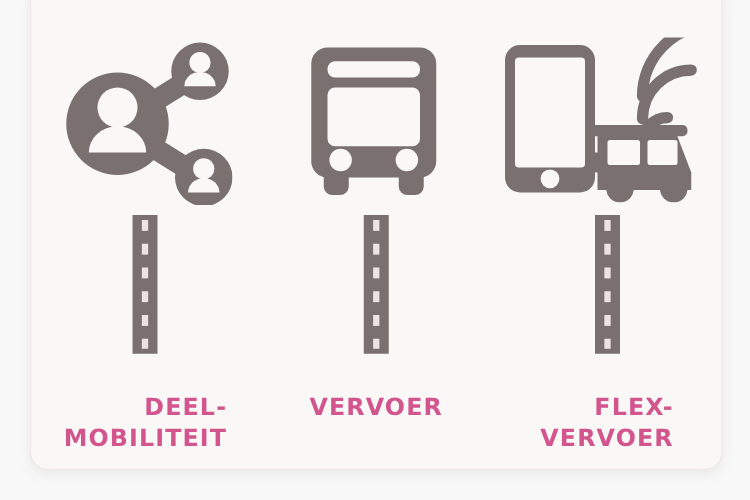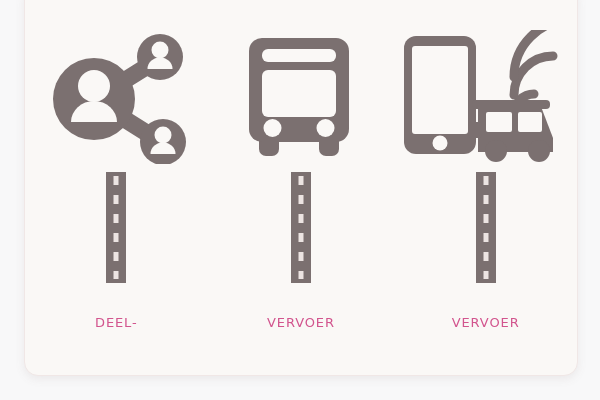--- a/index.html
+++ b/index.html
@@ -93,22 +93,22 @@
     background-size: 5px 19px;
     background-repeat: repeat-y;
   }
 
   
   .label {
     margin-top: 31px;
     text-align: right;
     color: #d2558e;
     font-family: "DejaVu Sans", sans-serif;
-    font-weight: normal;
-    font-size: 13px;
+    font-weight: bold;
+    font-size: 19px;
     letter-spacing: 0.9px;
     line-height: 1.32;
     white-space: nowrap;
   }
   .label .ln { display: block; }
 </style>
 </head>
 <body>
 
 <div id="stage">
@@ -144,20 +144,21 @@
           </g>
         </svg>
       </div>
 
       <div class="road">
         <div class="dashes"></div>
       </div>
 
       <div class="label">
         <span class="ln">DEEL-</span>
+        <span class="ln">MOBILITEIT</span>
       </div>
     </div>
 
     <div class="column">
       <div class="icon-wrap">
         <svg width="112" height="128" viewBox="0 0 112 128" aria-hidden="true">
           <g fill="#7b7070">
 
             <rect x="14" y="98" width="20" height="26" rx="7"></rect>
             <rect x="74" y="98" width="20" height="26" rx="7"></rect>
@@ -211,18 +212,19 @@
             <rect x="116" y="82" width="24" height="20" rx="2" fill="#faf8f6"></rect>
           </g>
         </svg>
       </div>
 
       <div class="road">
         <div class="dashes"></div>
       </div>
 
       <div class="label">
+        <span class="ln">FLEX-</span>
         <span class="ln">VERVOER</span>
       </div>
     </div>
 
   </div>
 </div>
 
 </body></html>

